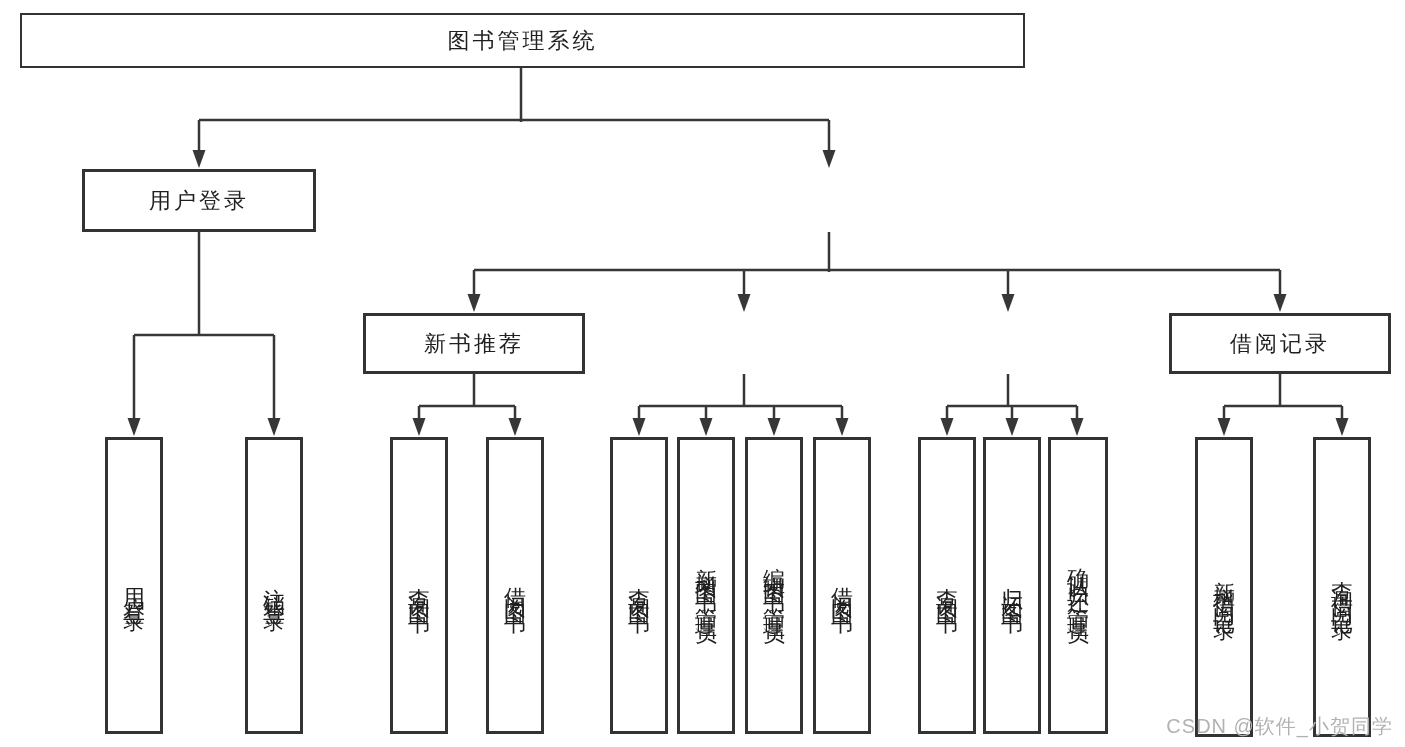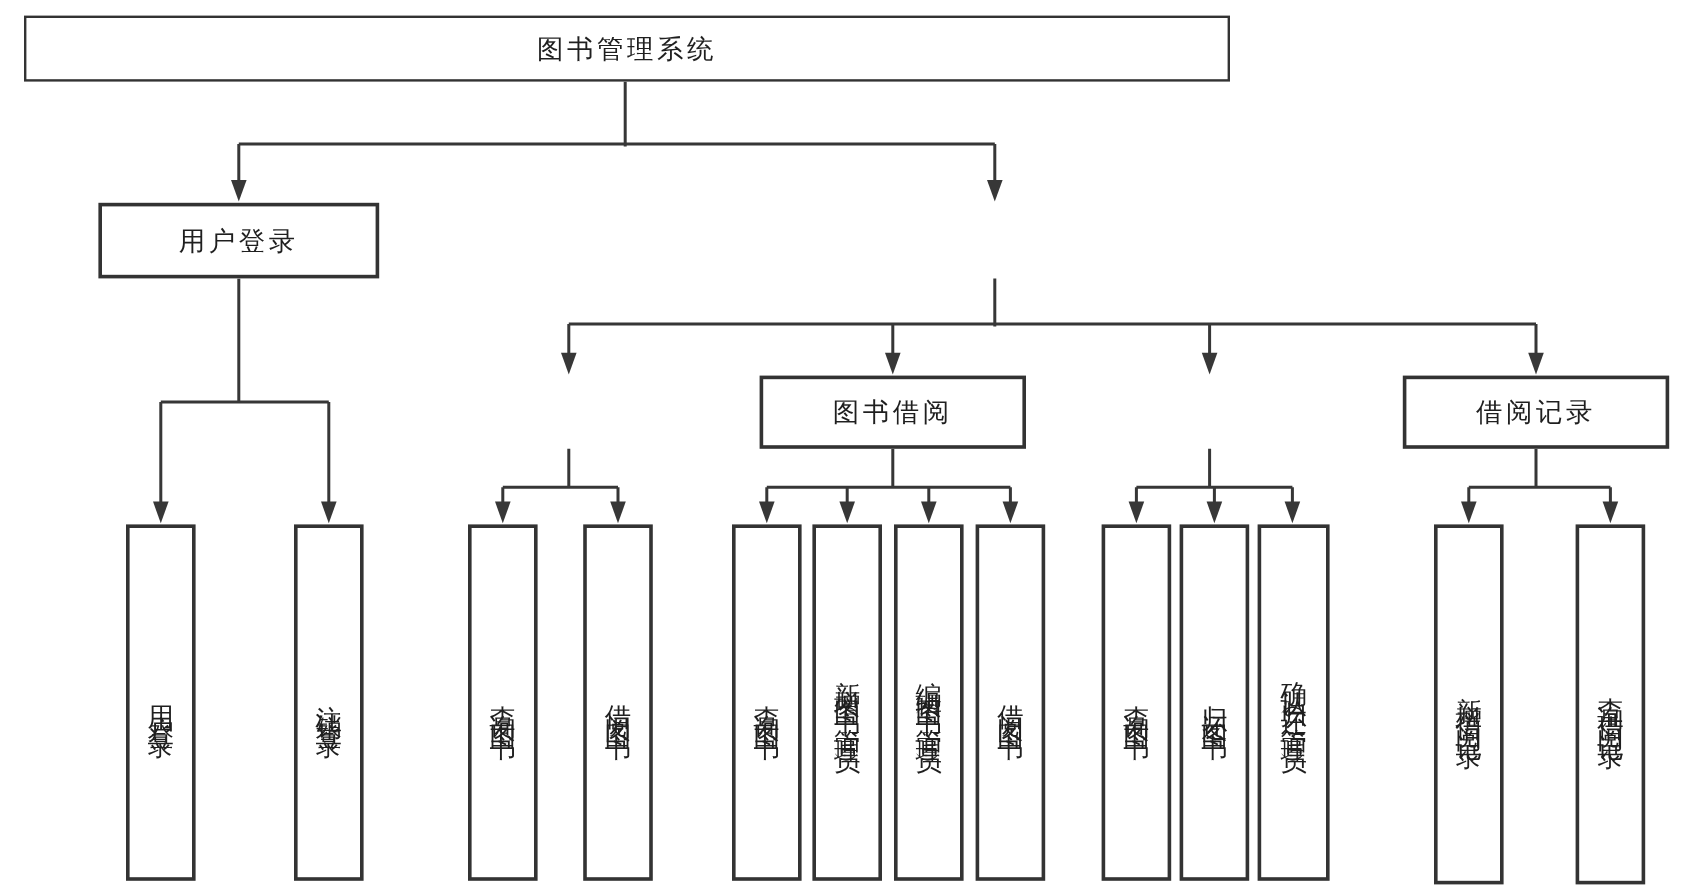--- a/index.html
+++ b/index.html
@@ -112,22 +112,22 @@
   </svg>
 
   <div class="box box-root box-h" style="left:20px;top:13px;width:1005px;height:55px">
     <span class="lbl">图书管理系统</span>
   </div>
 
   <div class="box box-h" style="left:82px;top:169px;width:234px;height:63px">
     <span class="lbl">用户登录</span>
   </div>
 
-  <div class="box box-h" style="left:633px;top:313px;width:222px;height:61px">
-    <span class="lbl">图书借阅</span>
+  <div class="box box-h" style="left:363px;top:313px;width:222px;height:61px">
+    <span class="lbl">新书推荐</span>
   </div>
   <div class="box box-h" style="left:1169px;top:313px;width:222px;height:61px">
     <span class="lbl">借阅记录</span>
   </div>
 
   <div class="box box-v" style="left:105px">
     <span class="lbl">用户登录</span>
   </div>
   <div class="box box-v" style="left:245px">
     <span class="lbl">注销登录</span>
@@ -163,14 +163,15 @@
     <span class="lbl">确认归还（管理员）</span>
   </div>
 
   <div class="box box-v" style="left:1195px;height:300px">
     <span class="lbl">新增借阅记录</span>
   </div>
   <div class="box box-v" style="left:1313px;height:300px">
     <span class="lbl">查询借阅记录</span>
   </div>
 
+  <div class="watermark">CSDN @软件_小贺同学</div>
 
 </div>
 
 </body></html>

